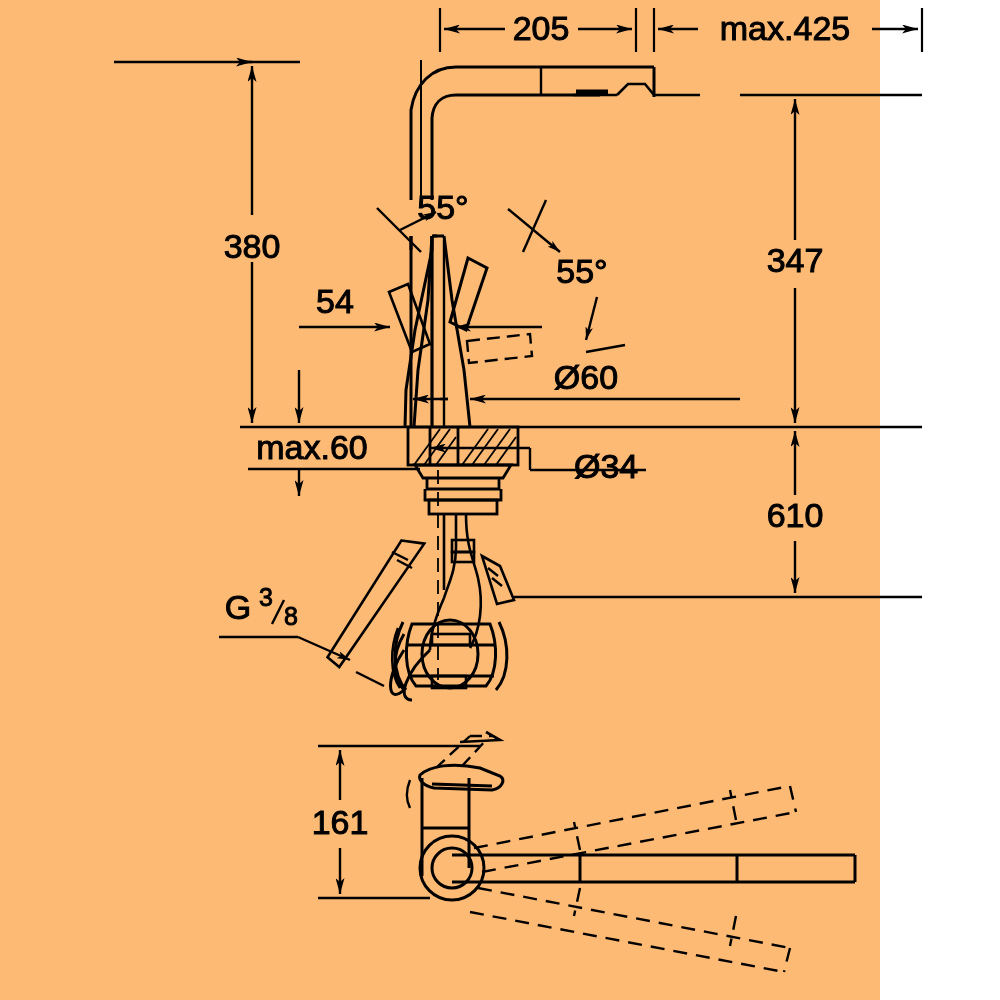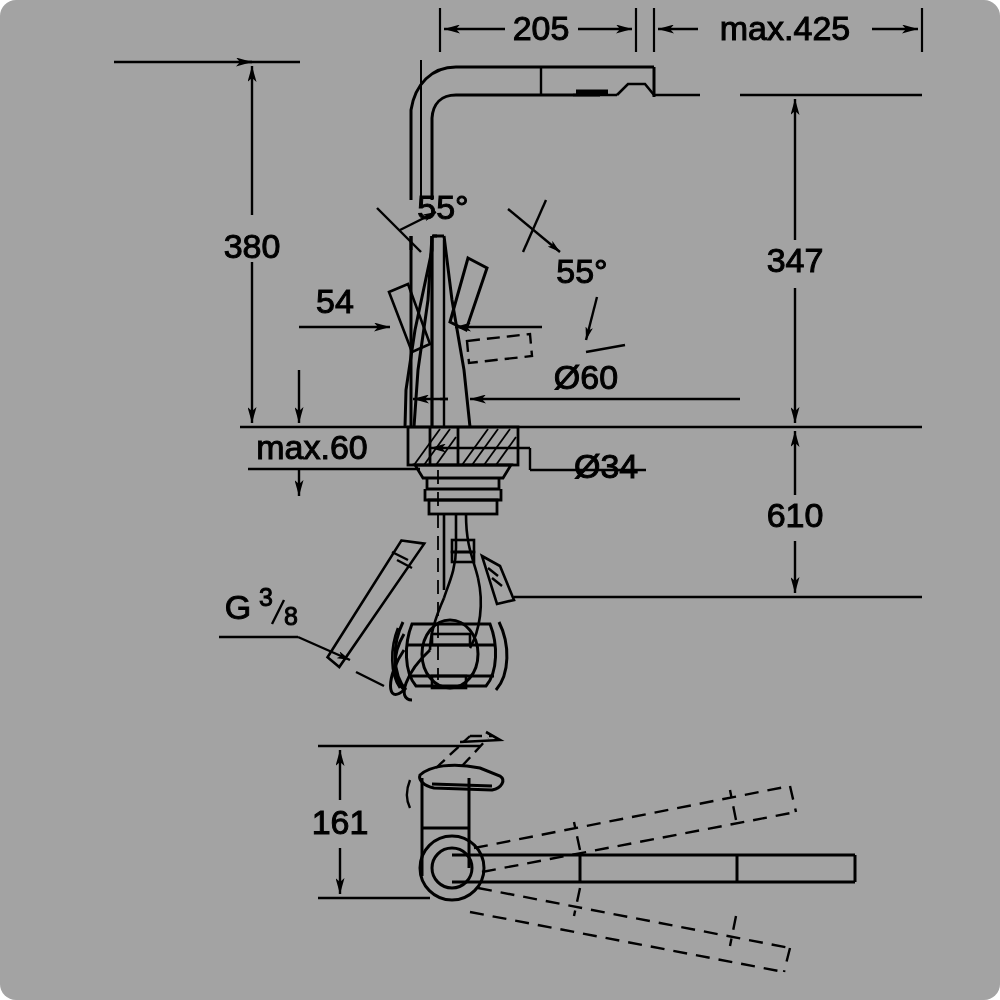--- a/index.html
+++ b/index.html
@@ -1,21 +1,21 @@
 <!DOCTYPE html>
 <html><head>
 <meta charset="utf-8">
 <style>
   html,body{margin:0;padding:0;background:#ffffff;}
   body{
     width:1000px;height:1000px;overflow:hidden;
     font-family:"Liberation Sans", sans-serif;
     color:#000;
   }
-  #sheet{position:relative;width:1000px;height:1000px;background:#a3a3a3;border-radius:16px;}
+  #sheet{position:relative;width:880px;height:1000px;background:#fdba74;}
   svg{display:block;}
   text{font-family:"Liberation Sans", sans-serif;fill:#000;}
 </style>
 </head>
 <body>
 
 <div id="sheet">
 <svg width="1000" height="1000" viewBox="0 0 1000 1000">
 
   <defs>

